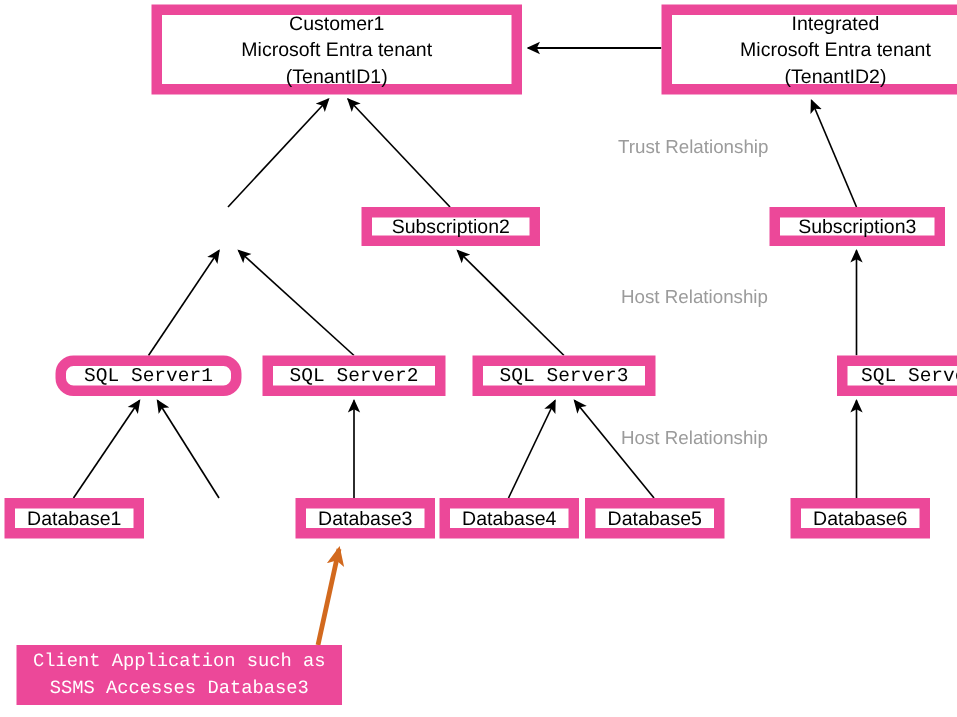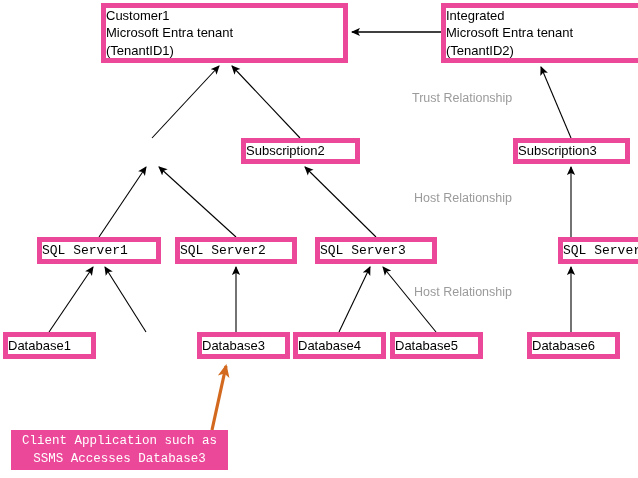--- a/index.html
+++ b/index.html
@@ -20,26 +20,26 @@
   #edges {
     position: absolute;
     left: 0;
     top: 0;
     width: 638px;
     height: 478px;
   }
   .node {
     position: absolute;
     box-sizing: border-box;
-    border: 5px solid #ec4899;
+    border: 7px solid #ec4899;
     background: #ffffff;
     color: #000000;
     display: flex;
     flex-direction: column;
-    align-items: flex-start;
+    align-items: center;
     justify-content: center;
     text-align: center;
     z-index: 3;
   }
   .node .line {
     display: block;
     white-space: nowrap;
     line-height: 1.33;
   }
   .tenant-node {
@@ -159,21 +159,21 @@
     <span class="line">(TenantID2)</span>
   </div>
 
   <div class="node sub-node" style="left:241px; top:138px; width:119px; height:26px;">
     <span class="line">Subscription2</span>
   </div>
   <div class="node sub-node" style="left:513px; top:138px; width:117px; height:26px;">
     <span class="line">Subscription3</span>
   </div>
 
-  <div class="node srv-node" style="left:37px; top:237px; width:124px; height:27px;">
+  <div class="node srv-node" style="left:37px; top:237px; width:124px; height:27px;border-radius:12px;">
     <span class="line">SQL Server1</span>
   </div>
   <div class="node srv-node" style="left:175px; top:237px; width:122px; height:27px;">
     <span class="line">SQL Server2</span>
   </div>
   <div class="node srv-node" style="left:315px; top:237px; width:122px; height:27px;">
     <span class="line">SQL Server3</span>
   </div>
   <div class="node srv-node" style="left:512px; top:237px; width:118px; height:27px;margin-left:46px;">
     <span class="line">SQL Server4</span>

